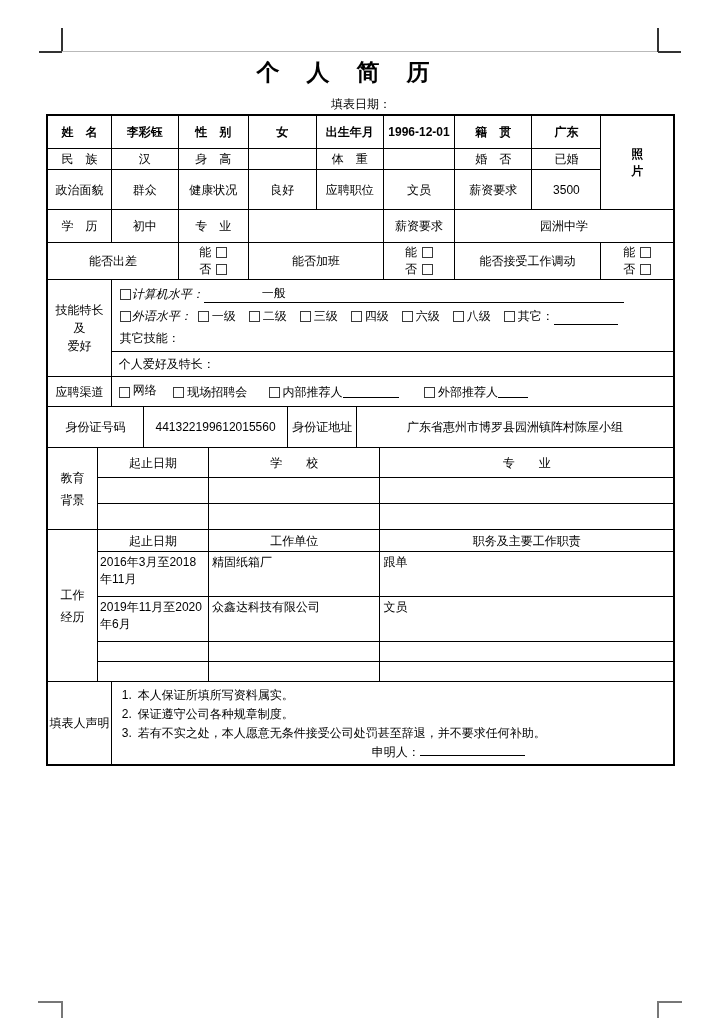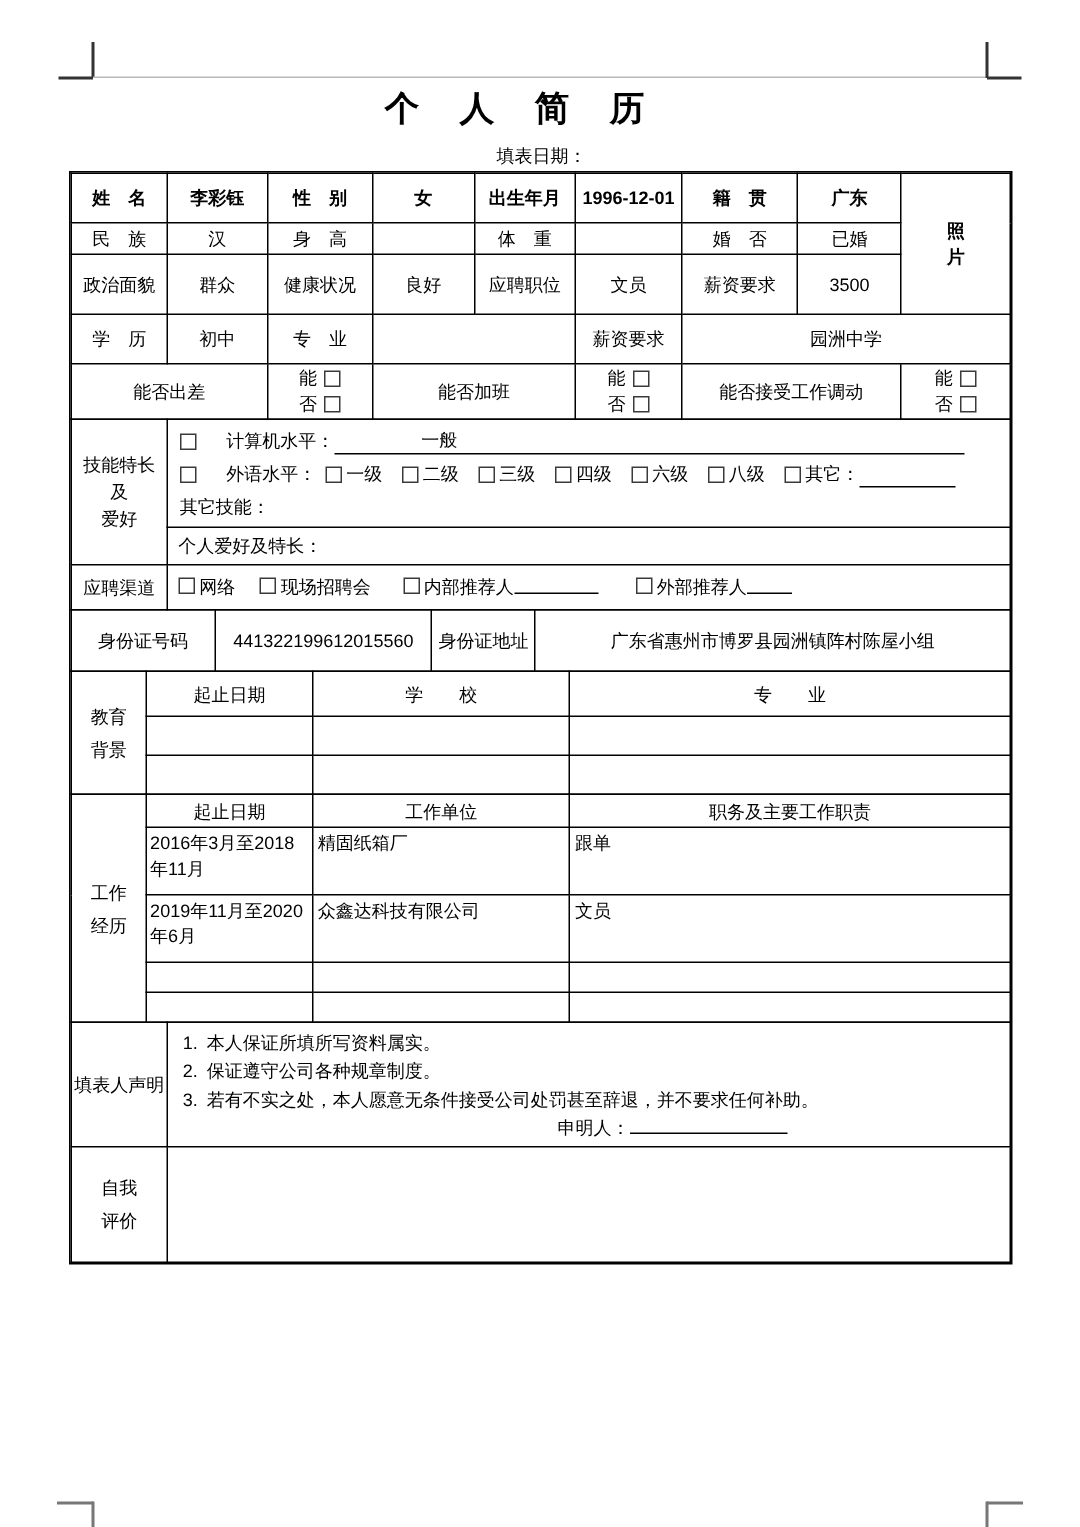--- a/index.html
+++ b/index.html
@@ -27,21 +27,21 @@
 
   .photo-cell { letter-spacing:0; }
   .photo-inner { display:flex; flex-direction:column; align-items:center; justify-content:center; gap:26px; }
 
   .yn { padding:1px 2px; }
   .yn-line { display:flex; align-items:center; justify-content:center; gap:5px; line-height:17px; }
 
   .cb { display:inline-block; width:11px; height:11px; border:1px solid #3a3a3a; background:#fff; vertical-align:-1px; flex:0 0 auto; }
 
   .skill-line { display:flex; align-items:flex-end; padding:2px 4px; line-height:18px; }
-  .skill-line .lbl { white-space:nowrap; display:flex; align-items:center; gap:20px; }
+  .skill-line .lbl { white-space:nowrap; display:flex; align-items:center; gap:1px;font-style:italic; }
   .u-fill { border-bottom:1px solid #000; display:inline-block; }
   .opt { display:inline-flex; align-items:center; gap:3px; margin-left:13px; white-space:nowrap; }
   .opt.first { margin-left:6px; }
 
   .decl { padding:4px 8px 2px 10px; }
   .decl-line { display:flex; line-height:19px; text-align:left; }
   .decl-num { width:16px; flex:0 0 auto; }
   .decl-sign { text-align:left; padding-left:46%; line-height:19px; }
 
   .section-label { line-height:22px; }
@@ -213,21 +213,21 @@
               <span>其它技能：</span>
             </div>
       </td>
     </tr>
     <tr style="height:25px;">
       <td class="left" style="padding-left:7px;">个人爱好及特长：</td>
     </tr>
     <tr style="height:30px;">
       <td>应聘渠道</td>
       <td class="left" style="padding-left:7px;">
-        <span class="opt first" style="margin-left:0;">
+        <span class="opt first" style="margin-left:0;align-items:flex-end;">
               <span class="cb"></span>
               <span>网络</span>
             </span>
         <span class="opt" style="">
               <span class="cb"></span>
               <span>现场招聘会</span>
             </span>
         <span class="opt" style="margin-left:18px;">
               <span class="cb"></span>
               <span>内部推荐人</span>
@@ -341,21 +341,16 @@
               <span class="decl-num">2.</span>
               <span>保证遵守公司各种规章制度。</span>
             </div>
         <div class="decl-line">
               <span class="decl-num">3.</span>
               <span>若有不实之处，本人愿意无条件接受公司处罚甚至辞退，并不要求任何补助。</span>
             </div>
         <div class="decl-sign"><span>申明人：</span><span class="u-fill" style="width:105px;"></span></div>
       </td>
     </tr>
-    <tr style="height:77px;">
-      <td class="pre section-label">自我
-评价</td>
-      <td></td>
-    </tr>
   </tbody>
     </table>
 
 </div>
 
 </body></html>

